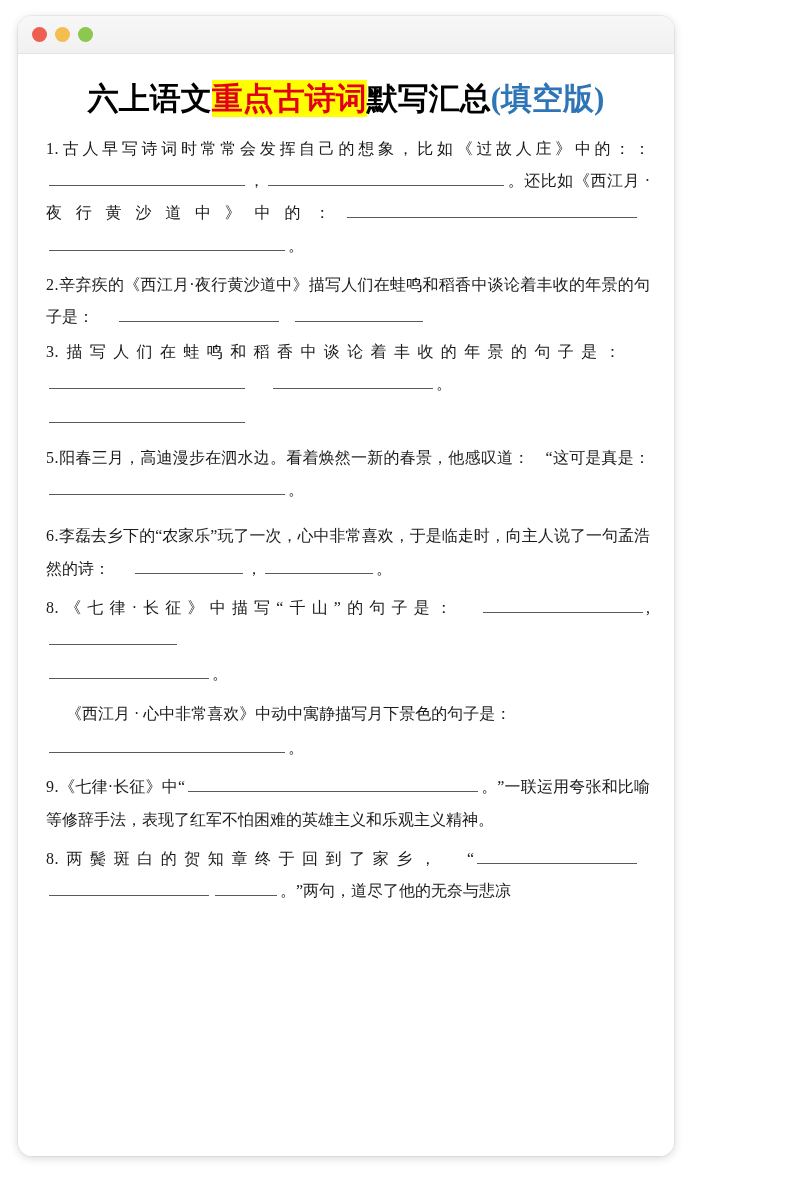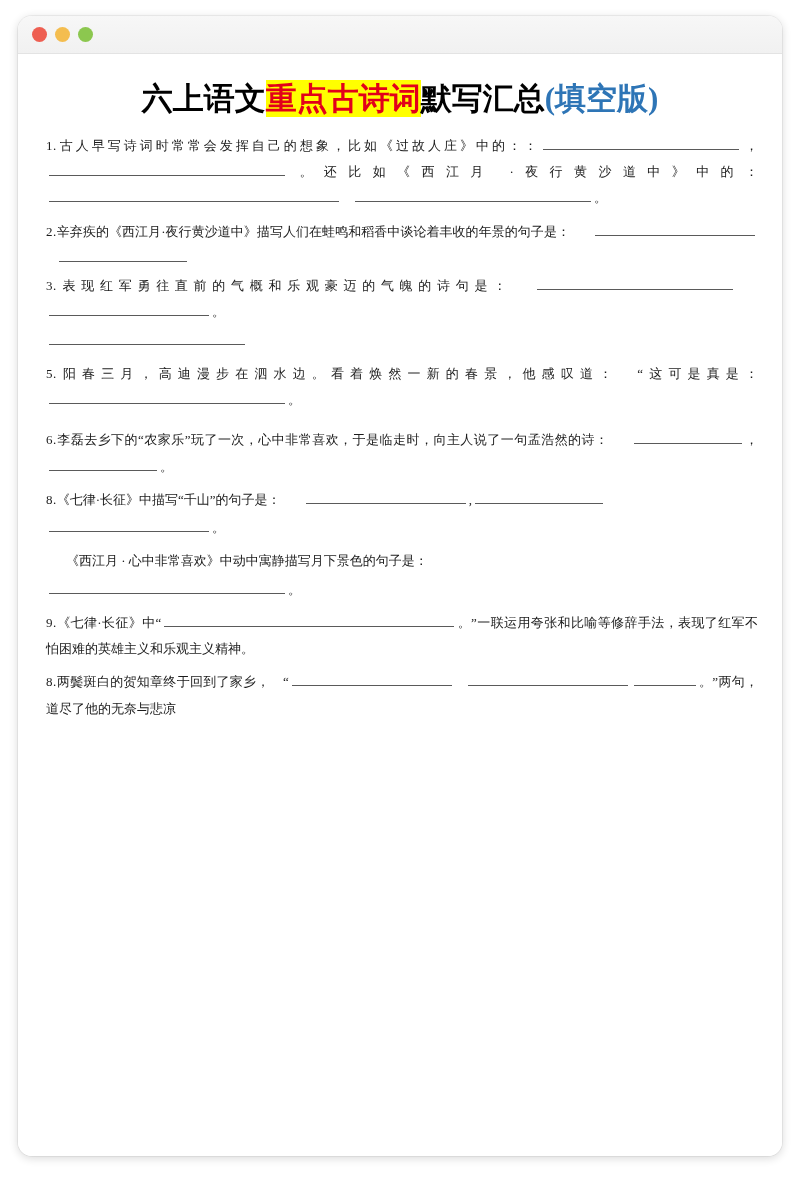--- a/index.html
+++ b/index.html
@@ -21,21 +21,21 @@
     width: 800px;
     height: 1179px;
     background: #ffffff;
   }
 
   
   .window-card {
     position: absolute;
     left: 18px;
     top: 16px;
-    width: 764px;
+    width: 656px;
     height: 1140px;
     background: #ffffff;
     border-radius: 14px;
     box-shadow: 0 2px 10px rgba(0,0,0,0.16), 0 0 0 1px rgba(0,0,0,0.05);
     overflow: hidden;
     display: flex;
     flex-direction: column;
   }
 
   .title-bar {
@@ -85,21 +85,21 @@
   .t-black { color: #000000; }
   .t-red   { color: #e2001a; background: #ffff00; padding: 1px 0; }
   .t-blue  { color: #2e75b6; }
 
   
   .q-list {
     margin: 0;
     padding: 0;
   }
   .q {
-    font-size: 13px;
+    font-size: 16px;
     line-height: 2.02;
     color: #1b1b1b;
     text-align: justify;
     text-justify: inter-ideograph;
     margin: 0 0 2px 0;
     padding: 0 2px 0 6px;
     word-break: break-all;
   }
   .q.tight { margin-bottom: 0; }
   .q.gap-top { margin-top: 14px; }
@@ -166,21 +166,21 @@
       <h1 class="doc-title">
         <span class="t-black">六上语文</span><span class="t-red">重点古诗词</span><span class="t-black">默写汇总</span><span class="t-blue">(填空版)</span>
       </h1>
 
       <div class="q-list">
 
         <p class="q"><span class="num">1.</span><span>古人早写诗词时常常会发挥自己的想象，比如《过故人庄》中的：：</span><span class="blank b-xxl"></span><span>，</span><span class="blank b-w3"></span><span>。还比如《西江月 ·夜行黄沙道中》中的：</span><span class="blank b-w4"></span><span class="sp-sm"></span><span class="blank b-w3"></span><span>。</span></p>
 
         <p class="q gap-sm"><span class="num">2.</span><span>辛弃疾的《西江月·夜行黄沙道中》描写人们在蛙鸣和稻香中谈论着丰收的年景的句子是：</span><span class="sp-md"></span><span class="blank b-xl"></span><span class="sp-sm"></span><span class="blank b-lg"></span></p>
 
-        <p class="q"><span class="num">3.</span><span>表现红军勇往直前的气概和乐观豪迈的气魄的诗句是：</span><span class="sp-md"></span><span class="blank b-xxl"></span><span class="sp-md"></span><span class="blank b-xl"></span><span>。</span></p>
+        <p class="q"><span class="num">3.</span><span>描写人们在蛙鸣和稻香中谈论着丰收的年景的句子是：</span><span class="sp-md"></span><span class="blank b-xxl"></span><span class="sp-md"></span><span class="blank b-xl"></span><span>。</span></p>
         <p class="q tight"><span class="blank b-xxl"></span></p>
 
 
         <p class="q gap-sm"><span class="num">5.</span><span>阳春三月，高迪漫步在泗水边。看着焕然一新的春景，他感叹道：　“这可是真是：</span><span class="blank b-w3"></span><span>。</span></p>
 
         <p class="q gap-top"><span class="num">6.</span><span>李磊去乡下的“农家乐”玩了一次，心中非常喜欢，于是临走时，向主人说了一句孟浩然的诗：</span><span class="sp-md"></span><span class="blank b-md"></span><span>，</span><span class="blank b-md"></span><span>。</span></p>
 
 
         <p class="q gap-sm"><span class="num">8.</span><span>《七律·长征》中描写“千山”的句子是：</span><span class="sp-md"></span><span class="blank b-xl"></span><span>,</span><span class="blank b-lg"></span></p>
         <p class="q tight"><span class="blank b-xl"></span><span>。</span></p>

